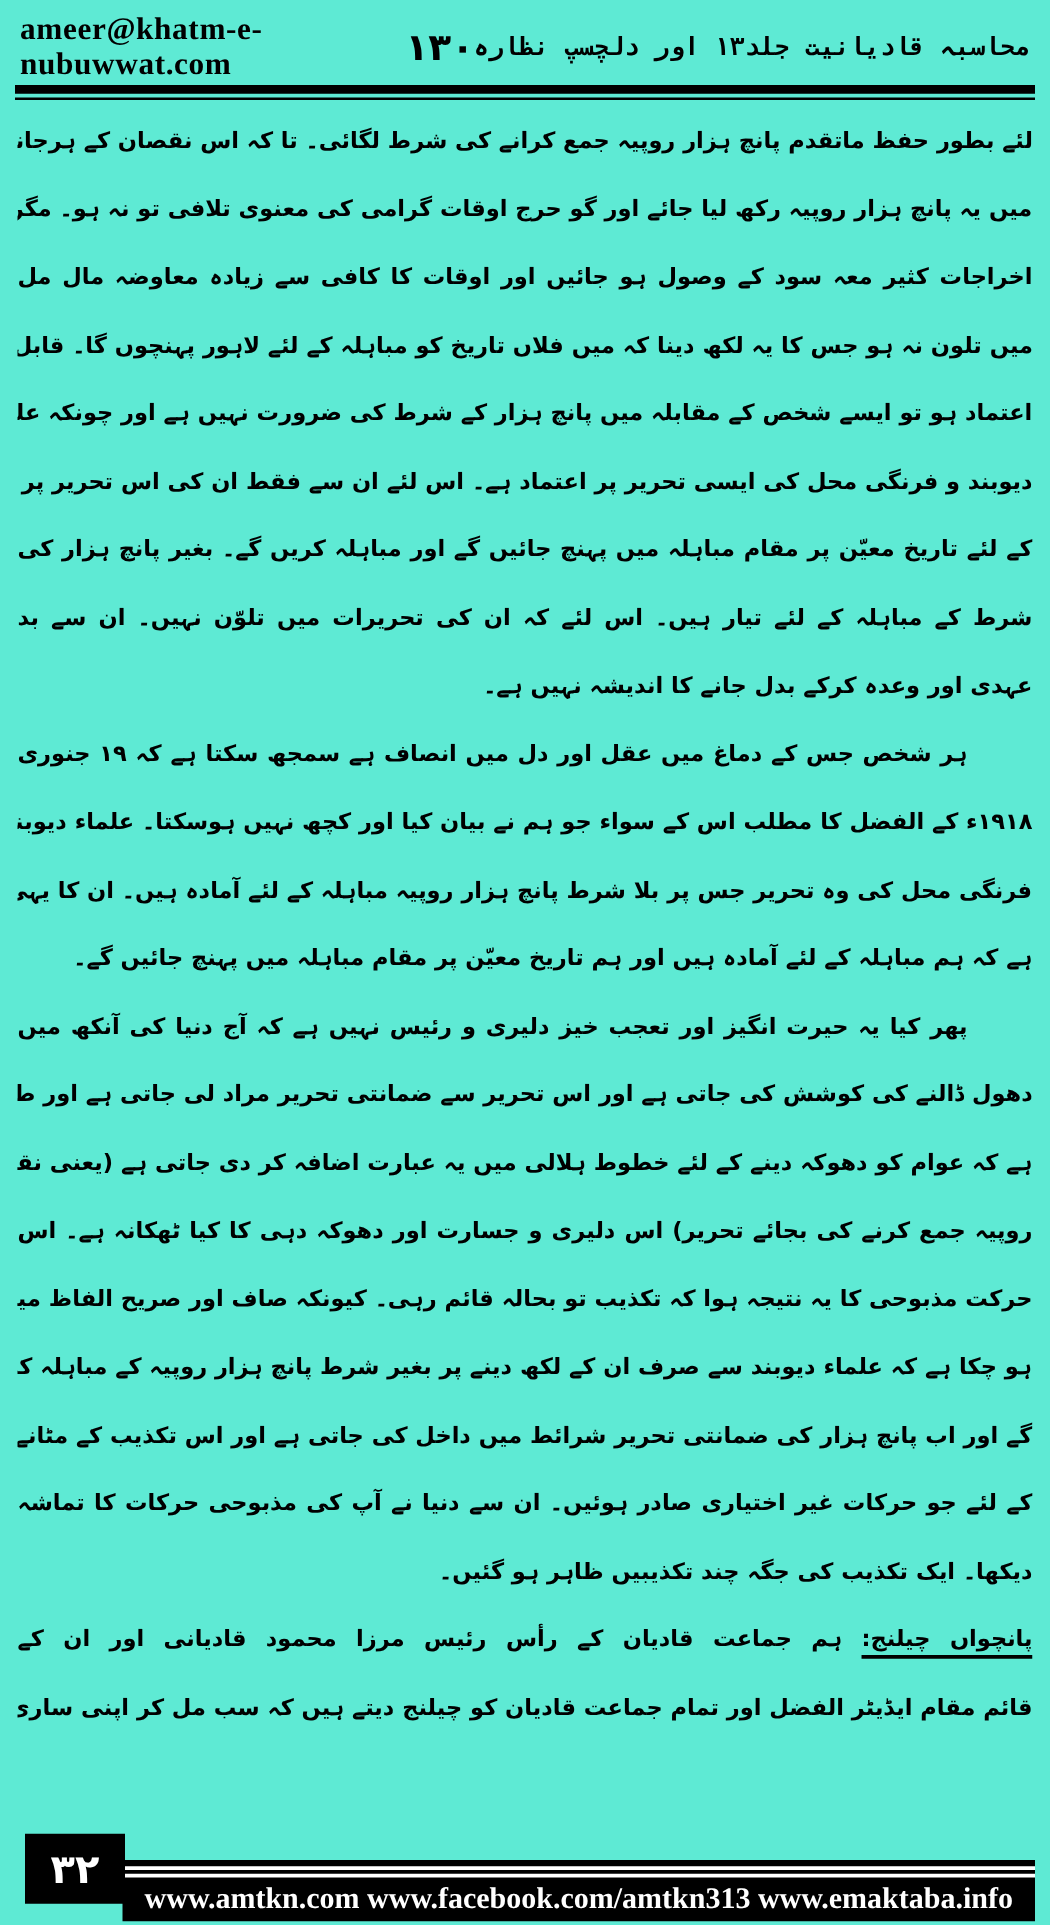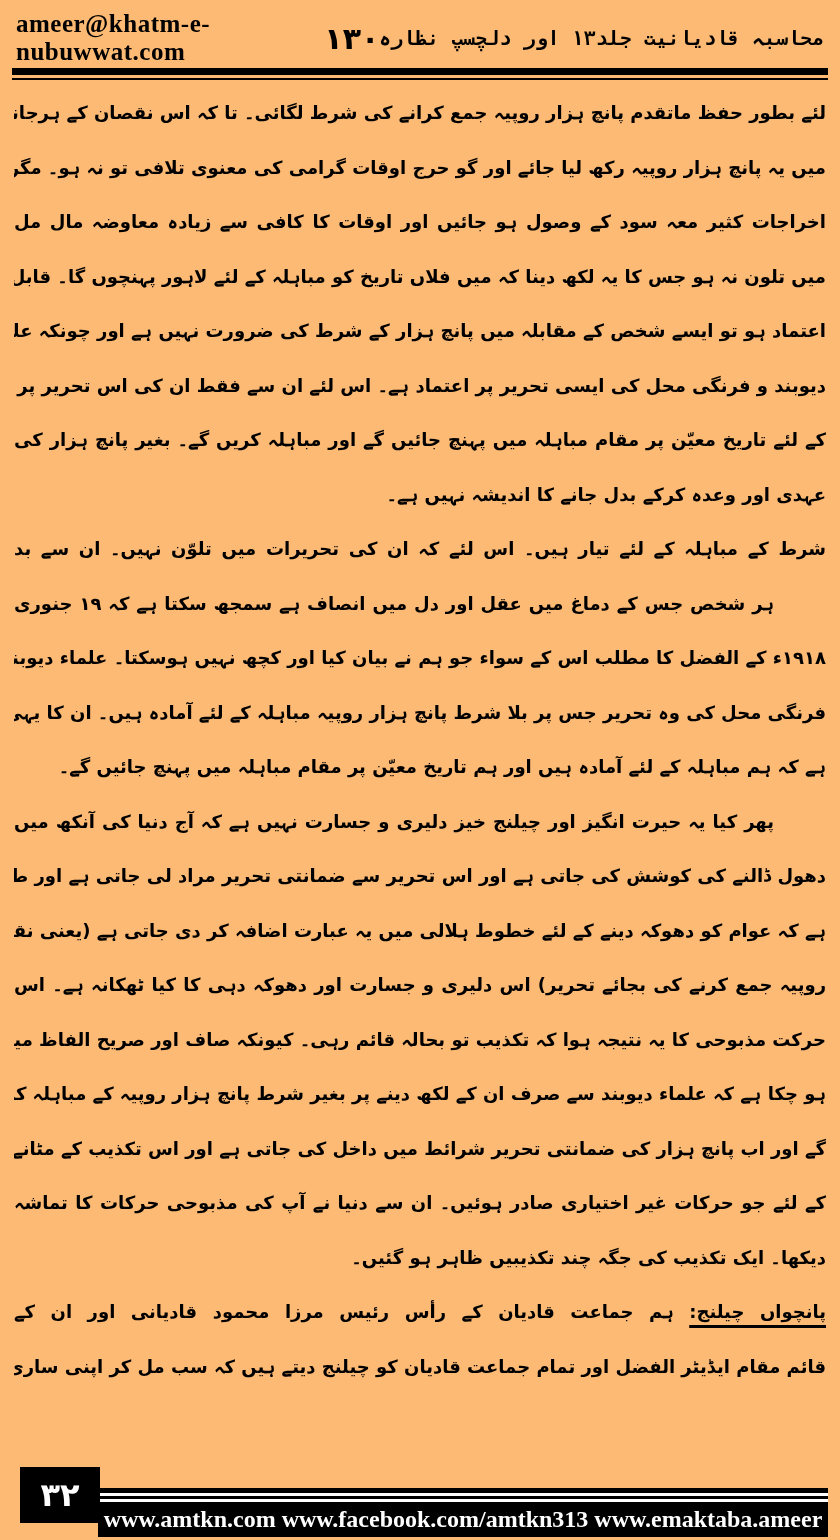--- a/index.html
+++ b/index.html
@@ -2,21 +2,21 @@
 <html lang="ur"><head>
 <meta charset="utf-8">
 <style>
   * { margin: 0; padding: 0; box-sizing: border-box; }
   html, body { background: #e8e8e8; }
   .page {
     position: relative;
     width: 840px;
     height: 1540px;
     margin: 0 auto;
-    background: #fdba74;
+    background: #5eead4;
     overflow: hidden;
     font-family: "DejaVu Sans", sans-serif;
   }
 
   
   .header {
     display: flex;
     align-items: center;
     justify-content: space-between;
     padding: 14px 16px 0 16px;
@@ -136,40 +136,40 @@
   </div>
 
   <div class="body-text">
       <div class="line">لئے بطور حفظ ماتقدم پانچ ہزار روپیہ جمع کرانے کی شرط لگائی۔ تا کہ اس نقصان کے ہرجانہ</div>
       <div class="line">میں یہ پانچ ہزار روپیہ رکھ لیا جائے اور گو حرج اوقات گرامی کی معنوی تلافی تو نہ ہو۔ مگر</div>
       <div class="line">اخراجات کثیر معہ سود کے وصول ہو جائیں اور اوقات کا کافی سے زیادہ معاوضہ مال مل</div>
       <div class="line">میں تلون نہ ہو جس کا یہ لکھ دینا کہ میں فلاں تاریخ کو مباہلہ کے لئے لاہور پہنچوں گا۔ قابل</div>
       <div class="line">اعتماد ہو تو ایسے شخص کے مقابلہ میں پانچ ہزار کے شرط کی ضرورت نہیں ہے اور چونکہ علماء</div>
       <div class="line">دیوبند و فرنگی محل کی ایسی تحریر پر اعتماد ہے۔ اس لئے ان سے فقط ان کی اس تحریر پر کہ ہم مباہلہ</div>
       <div class="line">کے لئے تاریخ معیّن پر مقام مباہلہ میں پہنچ جائیں گے اور مباہلہ کریں گے۔ بغیر پانچ ہزار کی</div>
+      <div class="line">شرط کے مباہلہ کے لئے تیار ہیں۔ اس لئے کہ ان کی تحریرات میں تلوّن نہیں۔ ان سے بد</div>
       <div class="line end">عہدی اور وعدہ کرکے بدل جانے کا اندیشہ نہیں ہے۔</div>
-      <div class="line">شرط کے مباہلہ کے لئے تیار ہیں۔ اس لئے کہ ان کی تحریرات میں تلوّن نہیں۔ ان سے بد</div>
       <div class="line indent">ہر شخص جس کے دماغ میں عقل اور دل میں انصاف ہے سمجھ سکتا ہے کہ ۱۹ جنوری</div>
       <div class="line">۱۹۱۸ء کے الفضل کا مطلب اس کے سواء جو ہم نے بیان کیا اور کچھ نہیں ہوسکتا۔ علماء دیوبند اور</div>
       <div class="line">فرنگی محل کی وہ تحریر جس پر بلا شرط پانچ ہزار روپیہ مباہلہ کے لئے آمادہ ہیں۔ ان کا یہی تحریر کر دینا</div>
       <div class="line end">ہے کہ ہم مباہلہ کے لئے آمادہ ہیں اور ہم تاریخ معیّن پر مقام مباہلہ میں پہنچ جائیں گے۔</div>
-      <div class="line indent">پھر کیا یہ حیرت انگیز اور چیلنج خیز دلیری و جسارت نہیں ہے کہ آج دنیا کی آنکھ میں</div>
+      <div class="line indent">پھر کیا یہ حیرت انگیز اور تعجب خیز دلیری و رئیس نہیں ہے کہ آج دنیا کی آنکھ میں</div>
       <div class="line">دھول ڈالنے کی کوشش کی جاتی ہے اور اس تحریر سے ضمانتی تحریر مراد لی جاتی ہے اور طرفہ تماشہ یہ</div>
       <div class="line">ہے کہ عوام کو دھوکہ دینے کے لئے خطوط ہلالی میں یہ عبارت اضافہ کر دی جاتی ہے (یعنی نقد</div>
       <div class="line">روپیہ جمع کرنے کی بجائے تحریر) اس دلیری و جسارت اور دھوکہ دہی کا کیا ٹھکانہ ہے۔ اس</div>
       <div class="line">حرکت مذبوحی کا یہ نتیجہ ہوا کہ تکذیب تو بحالہ قائم رہی۔ کیونکہ صاف اور صریح الفاظ میں وعدہ</div>
       <div class="line">ہو چکا ہے کہ علماء دیوبند سے صرف ان کے لکھ دینے پر بغیر شرط پانچ ہزار روپیہ کے مباہلہ کریں</div>
       <div class="line">گے اور اب پانچ ہزار کی ضمانتی تحریر شرائط میں داخل کی جاتی ہے اور اس تکذیب کے مٹانے</div>
       <div class="line">کے لئے جو حرکات غیر اختیاری صادر ہوئیں۔ ان سے دنیا نے آپ کی مذبوحی حرکات کا تماشہ</div>
       <div class="line end">دیکھا۔ ایک تکذیب کی جگہ چند تکذیبیں ظاہر ہو گئیں۔</div>
       <div class="line"><span class="u">پانچواں چیلنج:</span> ہم جماعت قادیان کے رأس رئیس مرزا محمود قادیانی اور ان کے</div>
       <div class="line">قائم مقام ایڈیٹر الفضل اور تمام جماعت قادیان کو چیلنج دیتے ہیں کہ سب مل کر اپنی ساری قوت</div>
     </div>
 
   <div class="footer-badge">۳۲</div>
 
   <div class="footer-bar">
     <div class="stripe s1"></div>
     <div class="stripe s2"></div>
-    <div class="urls">www.amtkn.com www.facebook.com/amtkn313 www.emaktaba.ameer</div>
+    <div class="urls">www.amtkn.com www.facebook.com/amtkn313 www.emaktaba.info</div>
   </div>
 
 </div>
 
 </body></html>

